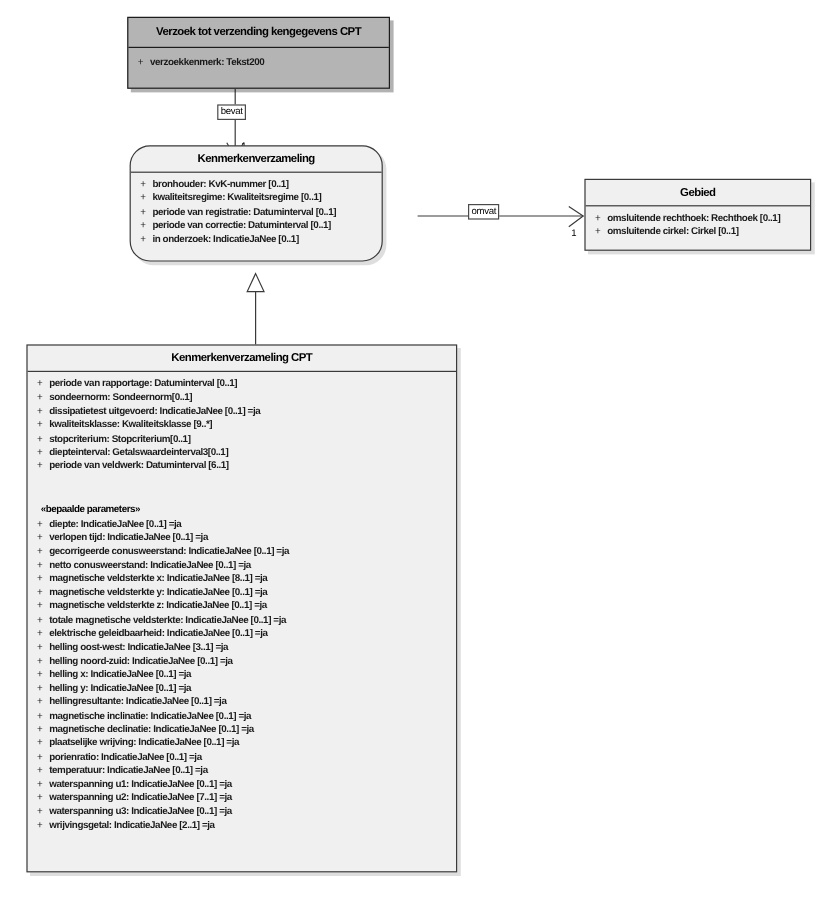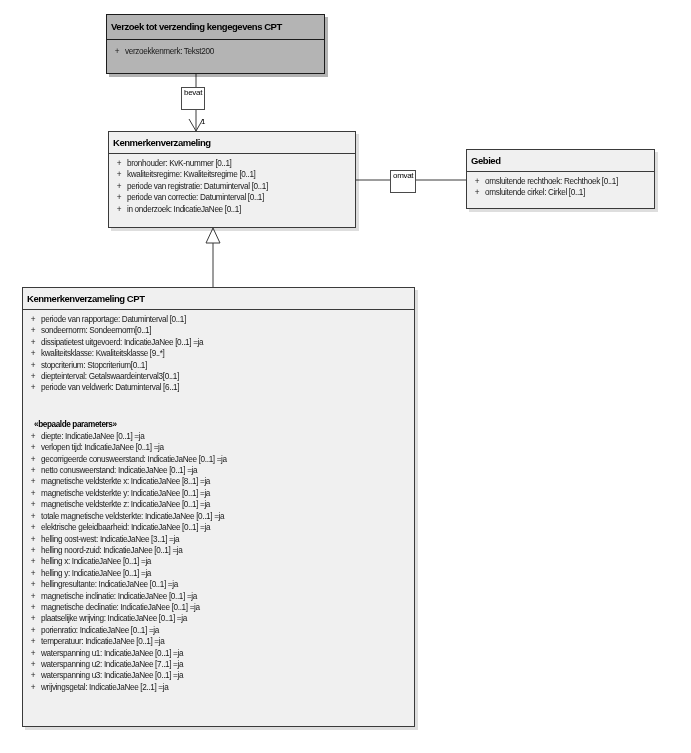--- a/index.html
+++ b/index.html
@@ -34,21 +34,21 @@
   .uml-class.shaded {
     background: #b4b4b4;
     border: 1px solid #1c1c1c;
     box-shadow: 3px 3px 0 rgba(0,0,0,0.30);
   }
   .uml-class.plain {
     background: #f0f0f0;
   }
 
   .uml-title {
-    text-align: left;
+    text-align: center;
     font-weight: bold;
     font-size: 9.5px;
     letter-spacing: -0.45px;
     color: #000;
     padding: 5px 4px 5px 4px;
     border-bottom: 1px solid #3a3a3a;
     white-space: nowrap;
     overflow: hidden;
   }
   .shaded .uml-title {
@@ -73,20 +73,21 @@
     white-space: nowrap;
   }
   .attr .vis {
     width: 16px;
     flex: 0 0 16px;
     text-align: center;
     color: #1a1a1a;
   }
   .attr .sig {
     flex: 1 1 auto;
+    font-weight: bold;
   }
   .stereo {
     font-size: 8.2px;
     letter-spacing: -0.4px;
     font-weight: bold;
     color: #000;
     line-height: 13px;
     padding-left: 9px;
     white-space: nowrap;
     margin-top: 24px;
@@ -94,21 +95,21 @@
 
   
   .conn-label {
     position: absolute;
     box-sizing: border-box;
     background: #ffffff;
     border: 1px solid #4a4a4a;
     font-size: 8px;
     letter-spacing: -0.3px;
     color: #000;
-    padding: 0px 2px 11px 2px;
+    padding: 0px 2px 1px 2px;
     line-height: 10px;
     white-space: nowrap;
   }
   .mult {
     position: absolute;
     font-size: 8px;
     letter-spacing: -0.2px;
     color: #000;
     line-height: 9px;
     white-space: nowrap;
@@ -148,21 +149,21 @@
   <div class="uml-class shaded" style="left:106px; top:14px; width:219px; height:60px;">
     <div class="uml-title">Verzoek tot verzending kengegevens CPT</div>
     <div class="uml-body">
       <div class="attr">
         <span class="vis">+</span>
         <span class="sig">verzoekkenmerk: Tekst200</span>
       </div>
     </div>
   </div>
 
-  <div class="uml-class plain" style="left:108px; top:131px; width:248px; height:97px;">
+  <div class="uml-class plain" style="left:108px; top:121px; width:211px; height:97px;border-radius:17px;">
     <div class="uml-title">Kenmerkenverzameling</div>
     <div class="uml-body">
       <div class="attr">
         <span class="vis">+</span>
         <span class="sig">bronhouder: KvK-nummer [0..1]</span>
       </div>
       <div class="attr">
         <span class="vis">+</span>
         <span class="sig">kwaliteitsregime: Kwaliteitsregime [0..1]</span>
       </div>
@@ -174,35 +175,35 @@
         <span class="vis">+</span>
         <span class="sig">periode van correctie: Datuminterval [0..1]</span>
       </div>
       <div class="attr">
         <span class="vis">+</span>
         <span class="sig">in onderzoek: IndicatieJaNee [0..1]</span>
       </div>
     </div>
   </div>
 
-  <div class="uml-class plain" style="left:466px; top:149px; width:189px; height:60px;">
+  <div class="uml-class plain" style="left:487px; top:149px; width:189px; height:60px;">
     <div class="uml-title">Gebied</div>
     <div class="uml-body">
       <div class="attr">
         <span class="vis">+</span>
         <span class="sig">omsluitende rechthoek: Rechthoek [0..1]</span>
       </div>
       <div class="attr">
         <span class="vis">+</span>
         <span class="sig">omsluitende cirkel: Cirkel [0..1]</span>
       </div>
     </div>
   </div>
 
-  <div class="uml-class plain" style="left:22px; top:287px; width:393px; height:440px;">
+  <div class="uml-class plain" style="left:22px; top:287px; width:359px; height:440px;">
     <div class="uml-title">Kenmerkenverzameling CPT</div>
     <div class="uml-body" id="cpt-attrs">
         <div class="attr">
           <span class="vis">+</span>
           <span class="sig">periode van rapportage: Datuminterval [0..1]</span>
         </div>
         <div class="attr">
           <span class="vis">+</span>
           <span class="sig">sondeernorm: Sondeernorm[0..1]</span>
         </div>

